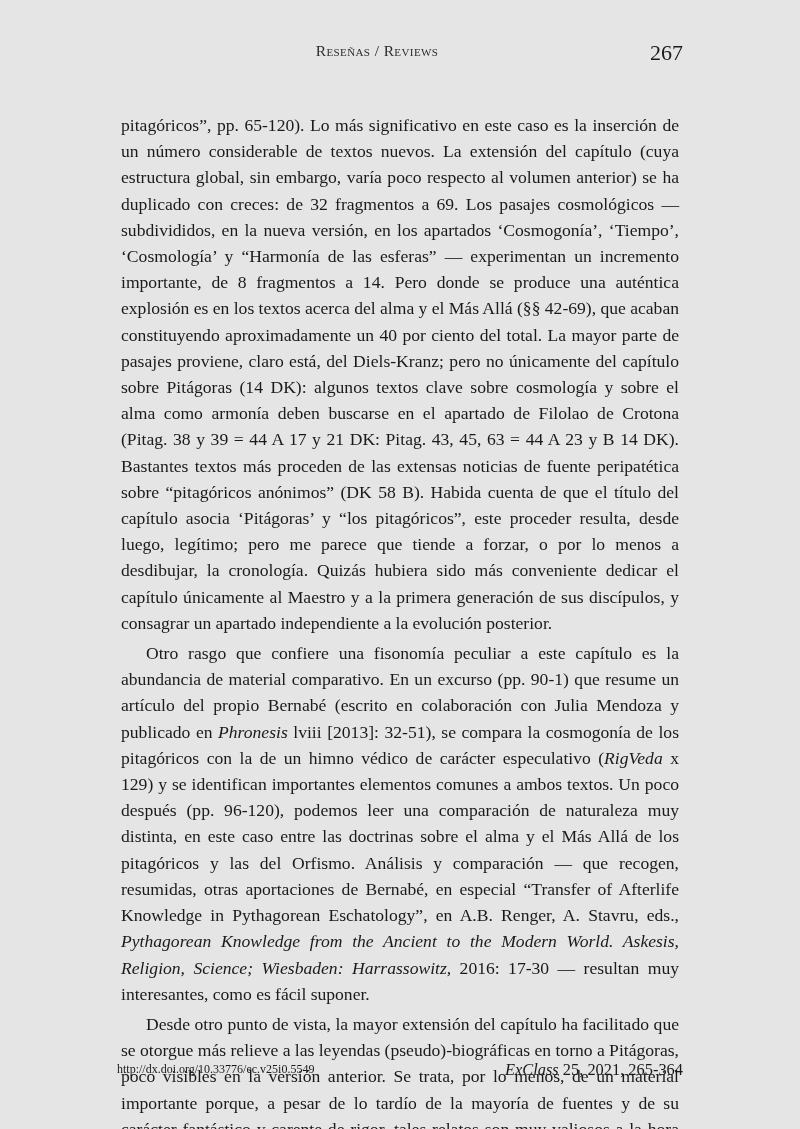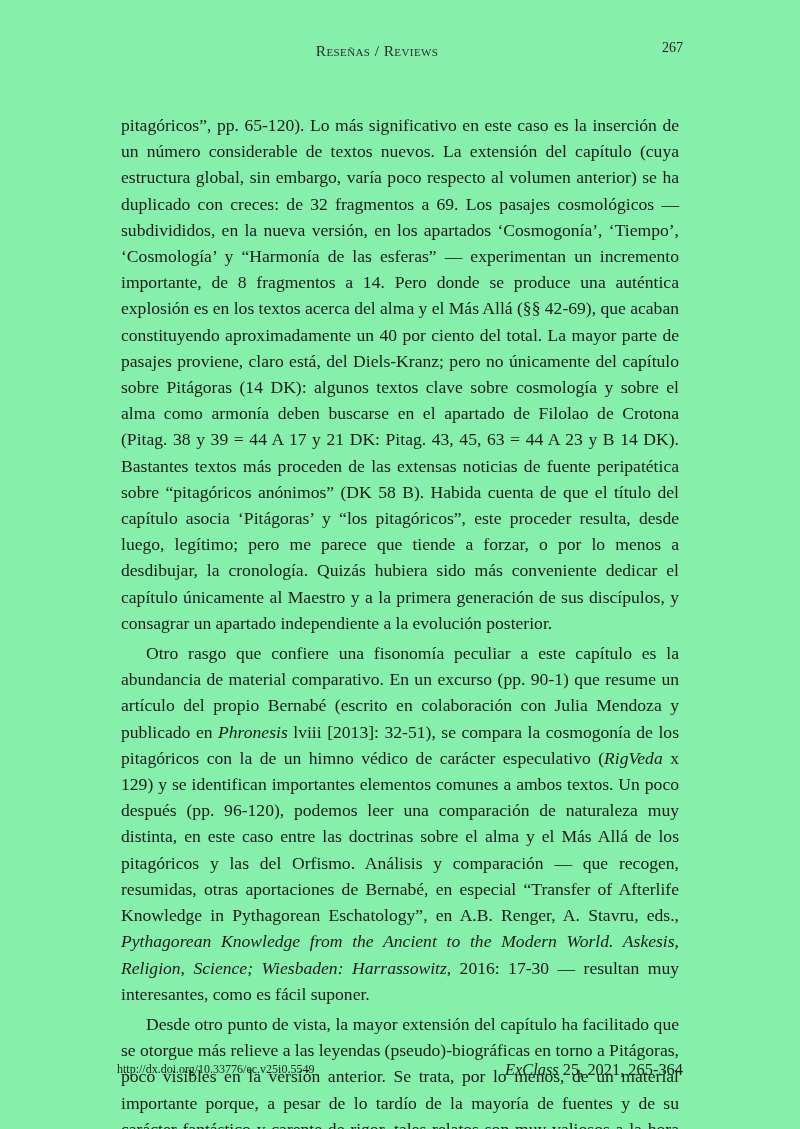--- a/index.html
+++ b/index.html
@@ -15,21 +15,21 @@
     color: #1a1a1a;
     overflow: hidden;
   }
 
   .page {
     position: absolute;
     left: 0;
     top: 0;
     width: 800px;
     height: 1129px;
-    background: #86efac;
+    background: #e5e5e5;
   }
 
   
   .running-head {
     position: absolute;
     left: 117px;
     top: 42px;
     width: 566px;
     height: 22px;
   }
@@ -42,21 +42,21 @@
     font-size: 15.5px;
     font-variant: small-caps;
     letter-spacing: 0.4px;
     color: #2b2b2b;
     white-space: nowrap;
   }
   .running-head-folio {
     position: absolute;
     right: 0;
     top: -2px;
-    font-size: 14px;
+    font-size: 22px;
     color: #1a1a1a;
   }
 
   
   .textblock {
     position: absolute;
     left: 117px;
     top: 108px;
     width: 566px;
   }

